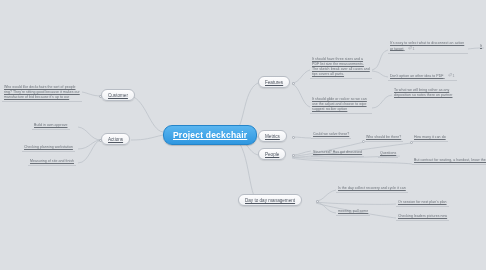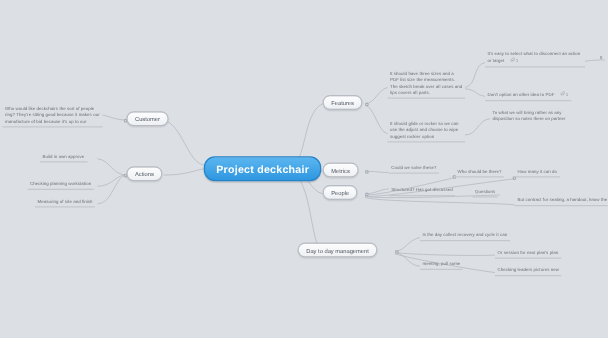--- a/index.html
+++ b/index.html
@@ -7,21 +7,21 @@
     width:486px;height:270px;
     background:#dcdfe3;
     font-family:"Liberation Sans", sans-serif;
     overflow:hidden;
     position:relative;
   }
   #canvas{position:absolute;inset:0;width:486px;height:270px;}
   svg.links{position:absolute;left:0;top:0;width:486px;height:270px;pointer-events:none;}
 
   
-  .node{position:absolute;box-sizing:border-box;}
+  .node{position:absolute;box-sizing:border-box;text-decoration:underline;}
 
   .root{
     background:linear-gradient(#5bb6f0,#2f97e0);
     border:1px solid #2484c9;
     border-radius:9px;
     color:#ffffff;
     font-size:8.5px;
     font-weight:bold;
     letter-spacing:.2px;
     padding:4px 9px;

